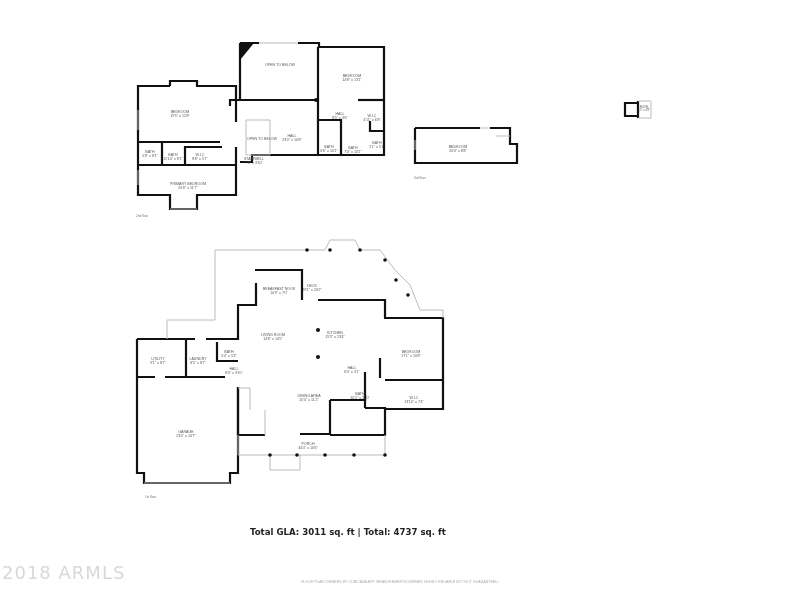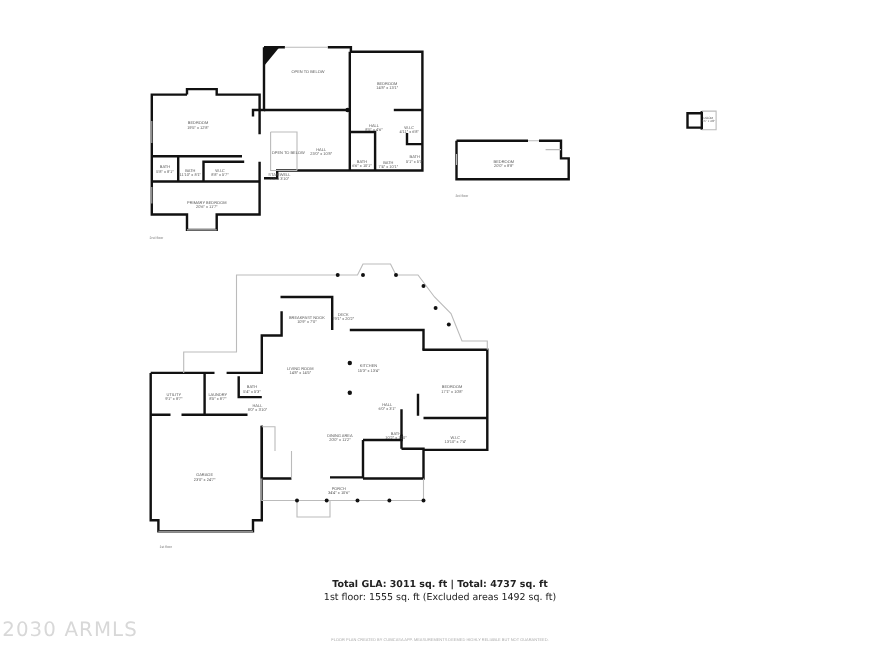--- a/index.html
+++ b/index.html
@@ -1,20 +1,20 @@
 <!DOCTYPE html>
 <html><head>
 <meta charset="utf-8">
 <style>
   html, body { margin:0; padding:0; }
   body { width:800px; height:600px; background:#ffffff; position:relative; overflow:hidden; font-family:"Liberation Sans", sans-serif; }
   svg.plan { position:absolute; left:0; top:0; }
   .lbl { position:absolute; font-family:"Liberation Sans", sans-serif; font-size:3.6px; color:#555; text-align:center; line-height:4.2px; white-space:nowrap; transform:translateX(-50%); }
   .flr { position:absolute; font-size:3.2px; color:#777; white-space:nowrap; }
-  .summary { position:absolute; left:250px; top:527px; width:300px; text-align:center; color:#222; font-family:"DejaVu Sans", sans-serif; }
+  .summary { position:absolute; left:250px; top:527px; width:300px; text-align:left; color:#222; font-family:"DejaVu Sans", sans-serif; }
   .summary .t { font-weight:bold; font-size:8.6px; line-height:11px; }
   .summary .l { font-size:8.6px; line-height:11px; }
   .disclaimer { position:absolute; left:260px; top:580px; width:280px; text-align:center; font-size:3.6px; color:#aaa; }
   .wm { position:absolute; left:2px; top:562px; font-family:"DejaVu Sans", sans-serif; font-size:18px; color:#d8d8d8; letter-spacing:1px; }
 </style>
 </head>
 <body>
 
 <svg class="plan" width="800" height="600" viewBox="0 0 800 600">
   <g stroke="#111" stroke-width="2.2" fill="none">
@@ -111,16 +111,15 @@
 <div class="lbl" style="left:352px;top:366px"><span>HALL</span><br><span>6'0" x 3'1"</span></div>
 <div class="lbl" style="left:309px;top:394px"><span>DINING AREA</span><br><span>20'0" x 11'2"</span></div>
 <div class="lbl" style="left:360px;top:392px"><span>BATH</span><br><span>10'2" x 11'0"</span></div>
 <div class="lbl" style="left:414px;top:396px"><span>W.I.C</span><br><span>13'10" x 7'4"</span></div>
 <div class="lbl" style="left:186px;top:430px"><span>GARAGE</span><br><span>23'0" x 24'7"</span></div>
 <div class="lbl" style="left:308px;top:442px"><span>PORCH</span><br><span>34'4" x 10'6"</span></div>
 <div class="flr" style="left:145px;top:495px">1st floor</div>
 
 <div class="summary">
   <div class="t">Total GLA: 3011 sq. ft | Total: 4737 sq. ft</div>
-  <div class="l">1st floor: 1555 sq. ft (Excluded areas 1492 sq. ft)</div>
 </div>
 <div class="disclaimer">FLOOR PLAN CREATED BY CUBICASA APP. MEASUREMENTS DEEMED HIGHLY RELIABLE BUT NOT GUARANTEED.</div>
-<div class="wm">2030 ARMLS</div>
+<div class="wm">2018 ARMLS</div>
 
 </body></html>

